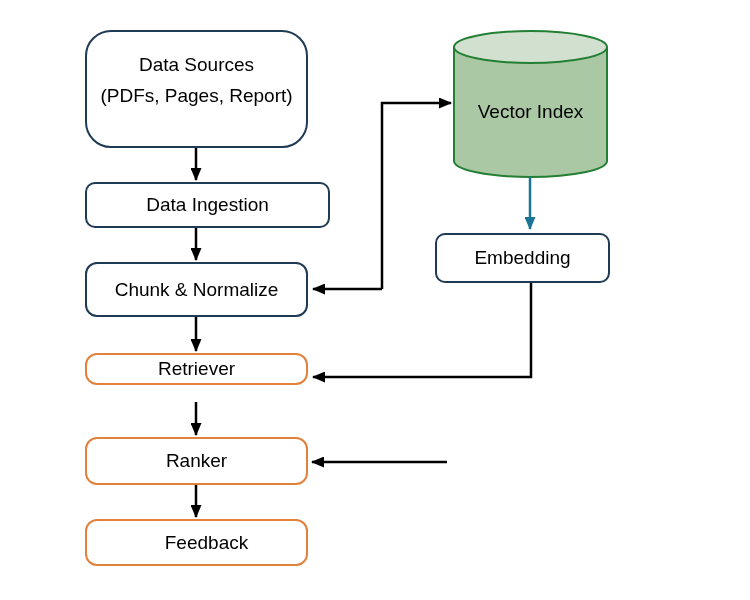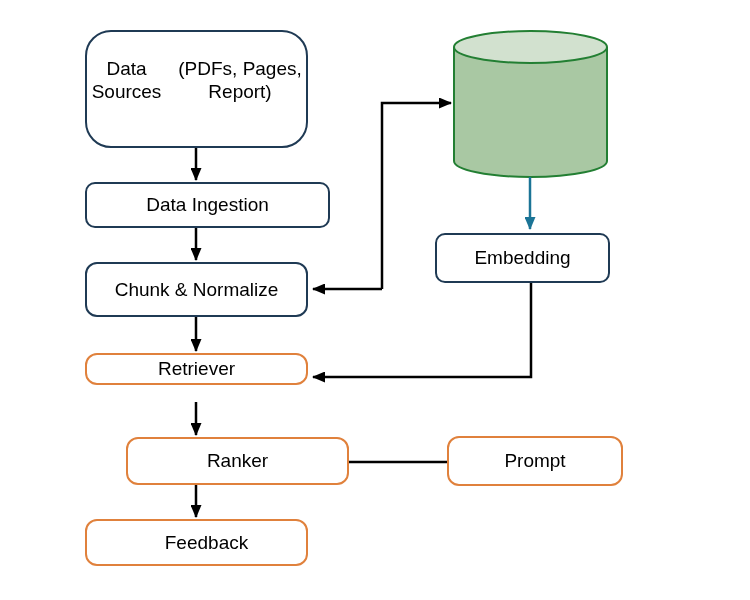--- a/index.html
+++ b/index.html
@@ -34,21 +34,21 @@
   .arrowhead-teal  { fill: var(--teal-arrow, #1b7496); }
   .cyl-body { fill: var(--green-fill, #a9c8a3); stroke: var(--green-border, #237f33); stroke-width: 2; }
   .cyl-top  { fill: var(--green-top-fill, #d2e1cf); stroke: var(--green-border, #237f33); stroke-width: 2; }
   .node {
     position: absolute;
     box-sizing: border-box;
     background: #ffffff;
     border: 2px solid var(--navy-border, #1f3a54);
     border-radius: 12px;
     display: flex;
-    flex-direction: row;
+    flex-direction: column;
     align-items: center;
     justify-content: center;
     text-align: center;
     font-size: 19px;
     color: var(--text, #000000);
     line-height: 1.22;
     gap: 8px;
   }
   .node.orange { border-color: var(--orange-border, #e0813c); }
   .node.big { border-radius: 26px; padding-bottom: 18px; }
@@ -63,21 +63,21 @@
     justify-content: center;
     font-size: 19px;
     color: var(--text, #000000);
     background: transparent;
   }
   
   .n-data-sources   { left: 85px;  top: 30px;  width: 223px; height: 118px; }
   .n-data-ingestion { left: 85px;  top: 182px; width: 245px; height: 46px;  border-radius: 10px; }
   .n-chunk          { left: 85px;  top: 262px; width: 223px; height: 55px;  }
   .n-retriever      { left: 85px;  top: 353px; width: 223px; height: 32px;  }
-  .n-ranker         { left: 85px;  top: 437px; width: 223px; height: 48px; margin-left: 41px;  }
+  .n-ranker         { left: 85px;  top: 437px; width: 223px; height: 48px;  }
   .n-feedback       { left: 85px;  top: 519px; width: 223px; height: 47px; padding-left: 20px;  }
   .n-embedding      { left: 435px; top: 233px; width: 175px; height: 50px;  border-radius: 10px; }
   .n-prompt         { left: 447px; top: 436px; width: 176px; height: 50px;  }
 </style>
 </head>
 <body>
 
 <div class="canvas">
 
   <svg class="edges-layer" viewBox="0 0 750 600" xmlns="http://www.w3.org/2000/svg">
@@ -129,18 +129,18 @@
   </div>
 
   <div class="node orange n-feedback">
     <div>Feedback</div>
   </div>
 
   <div class="node n-embedding">
     <div>Embedding</div>
   </div>
 
-  <div class="node orange n-prompt">
-    <div>Prompt</div>
+
+  <div class="cyl-label">
+    <span>Vector Index</span>
   </div>
-
 
 </div>
 
 </body></html>

